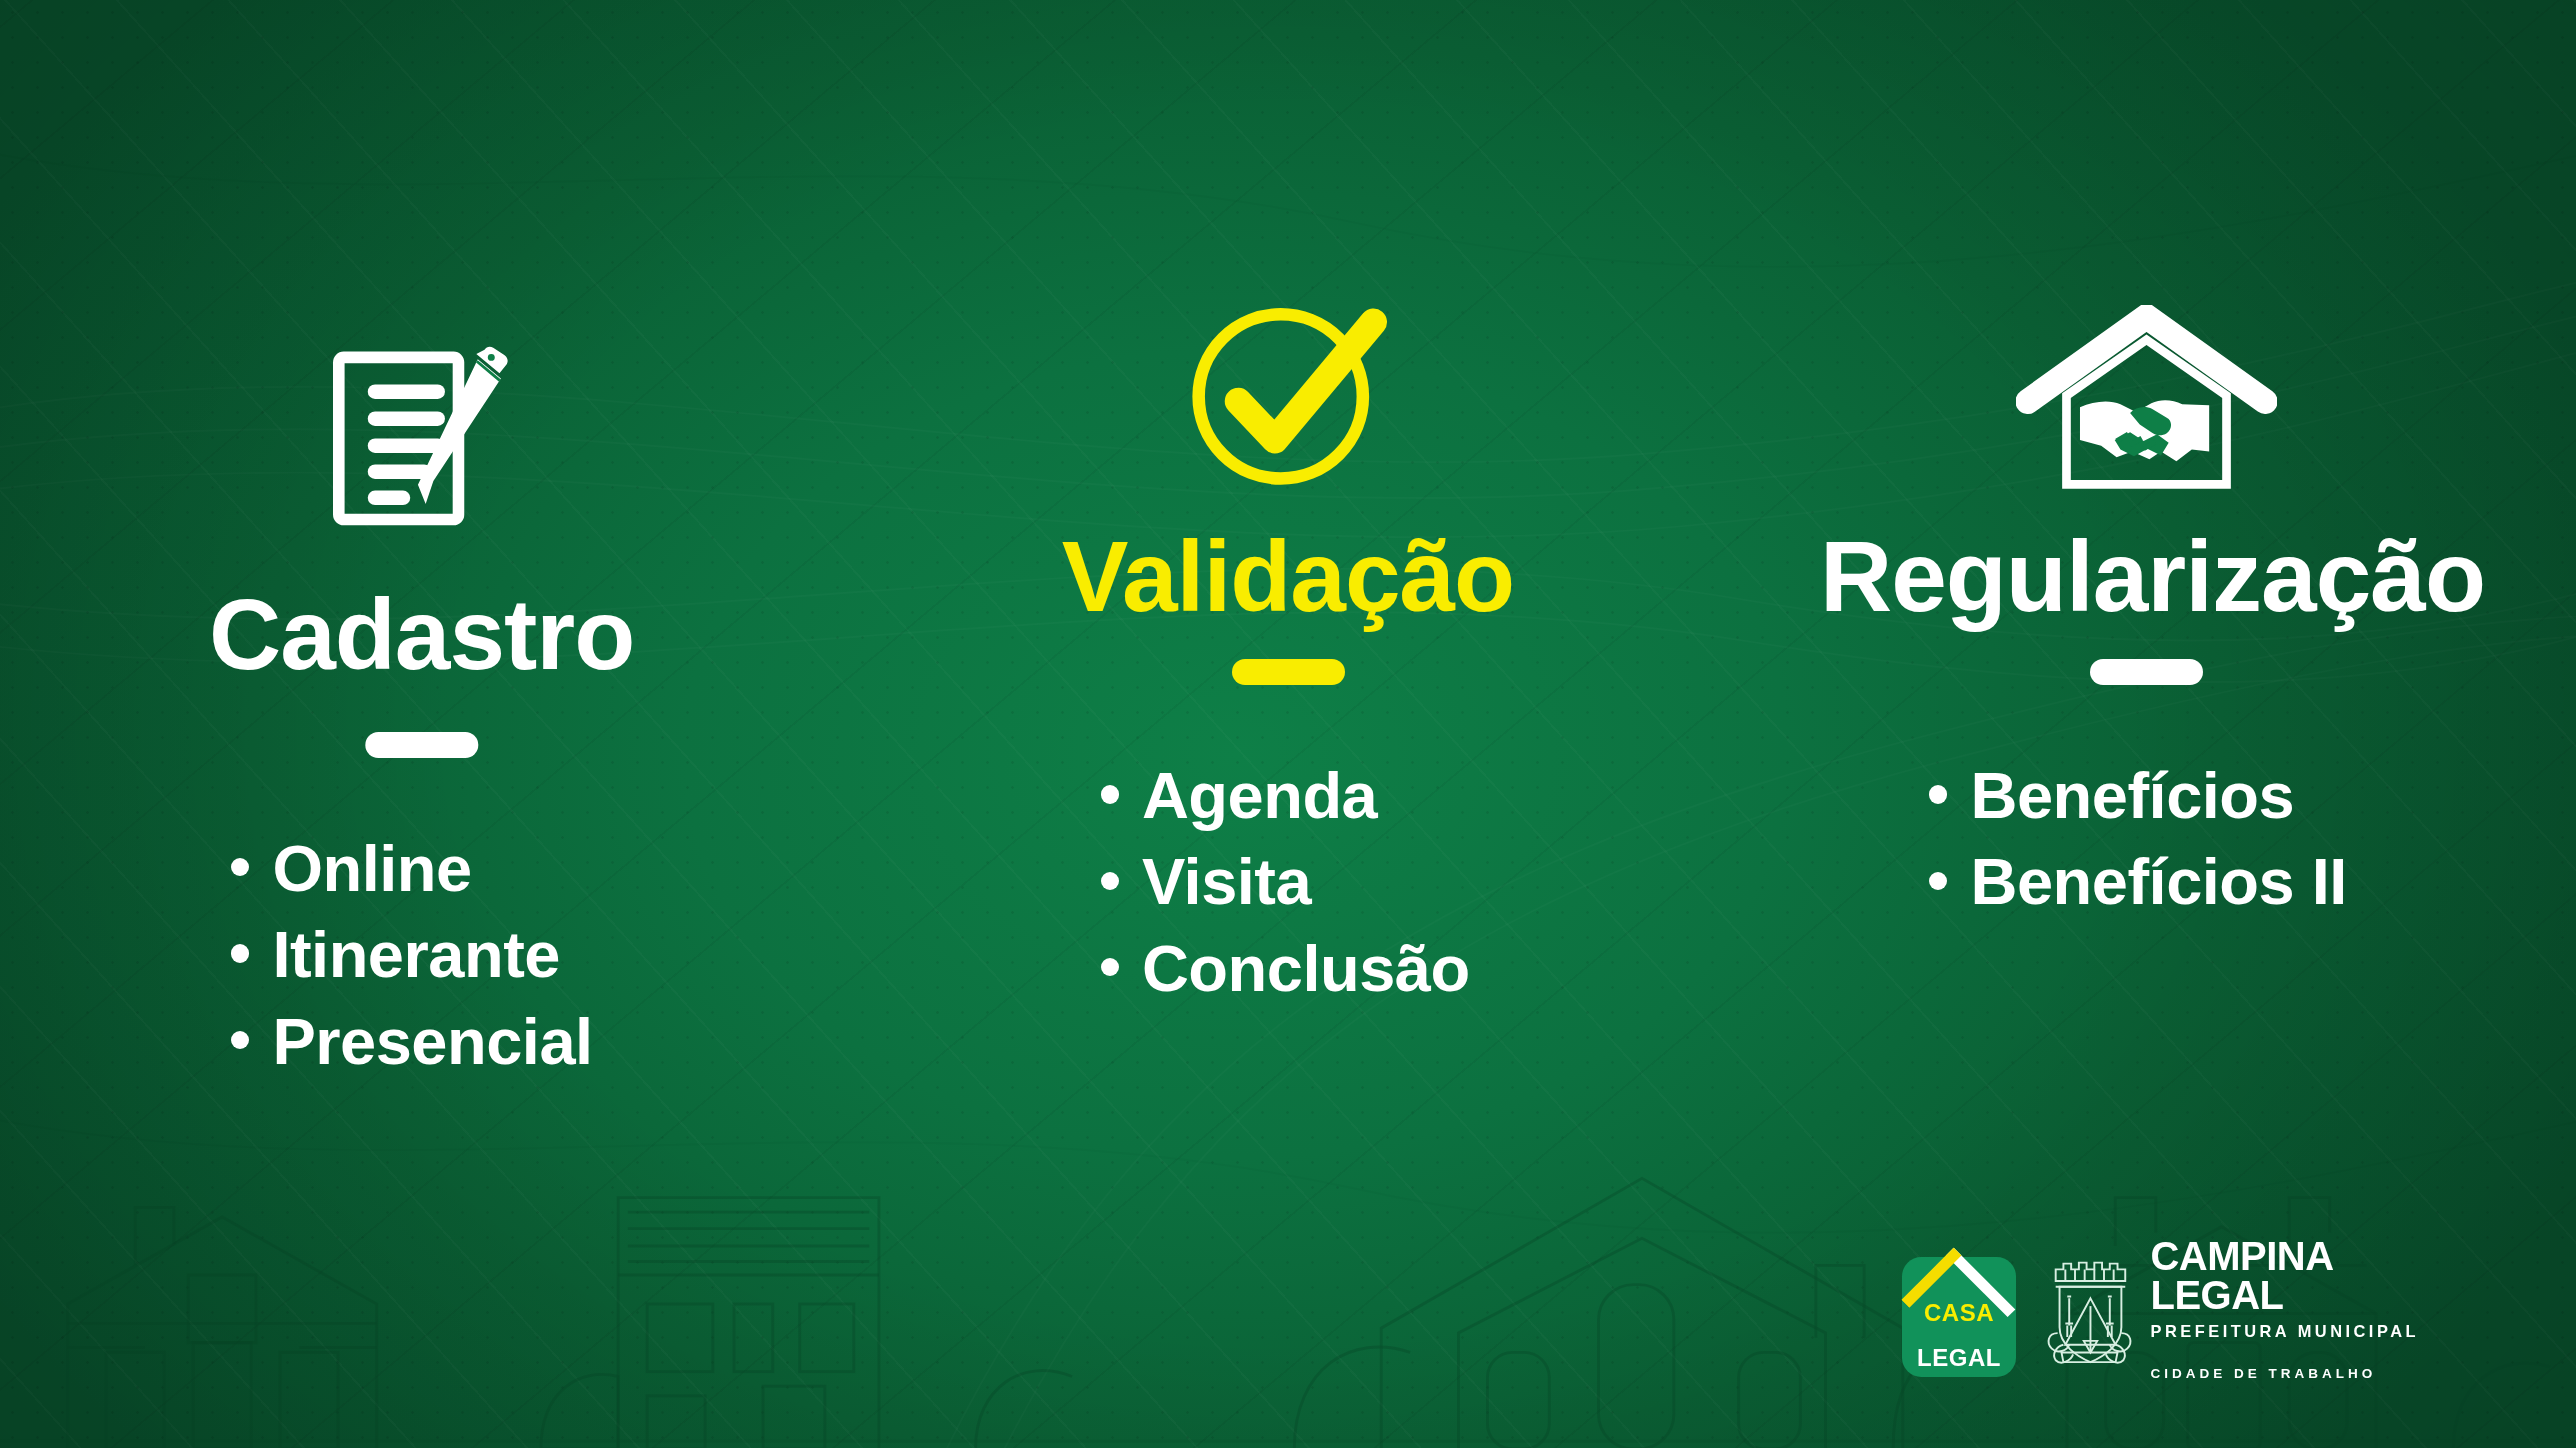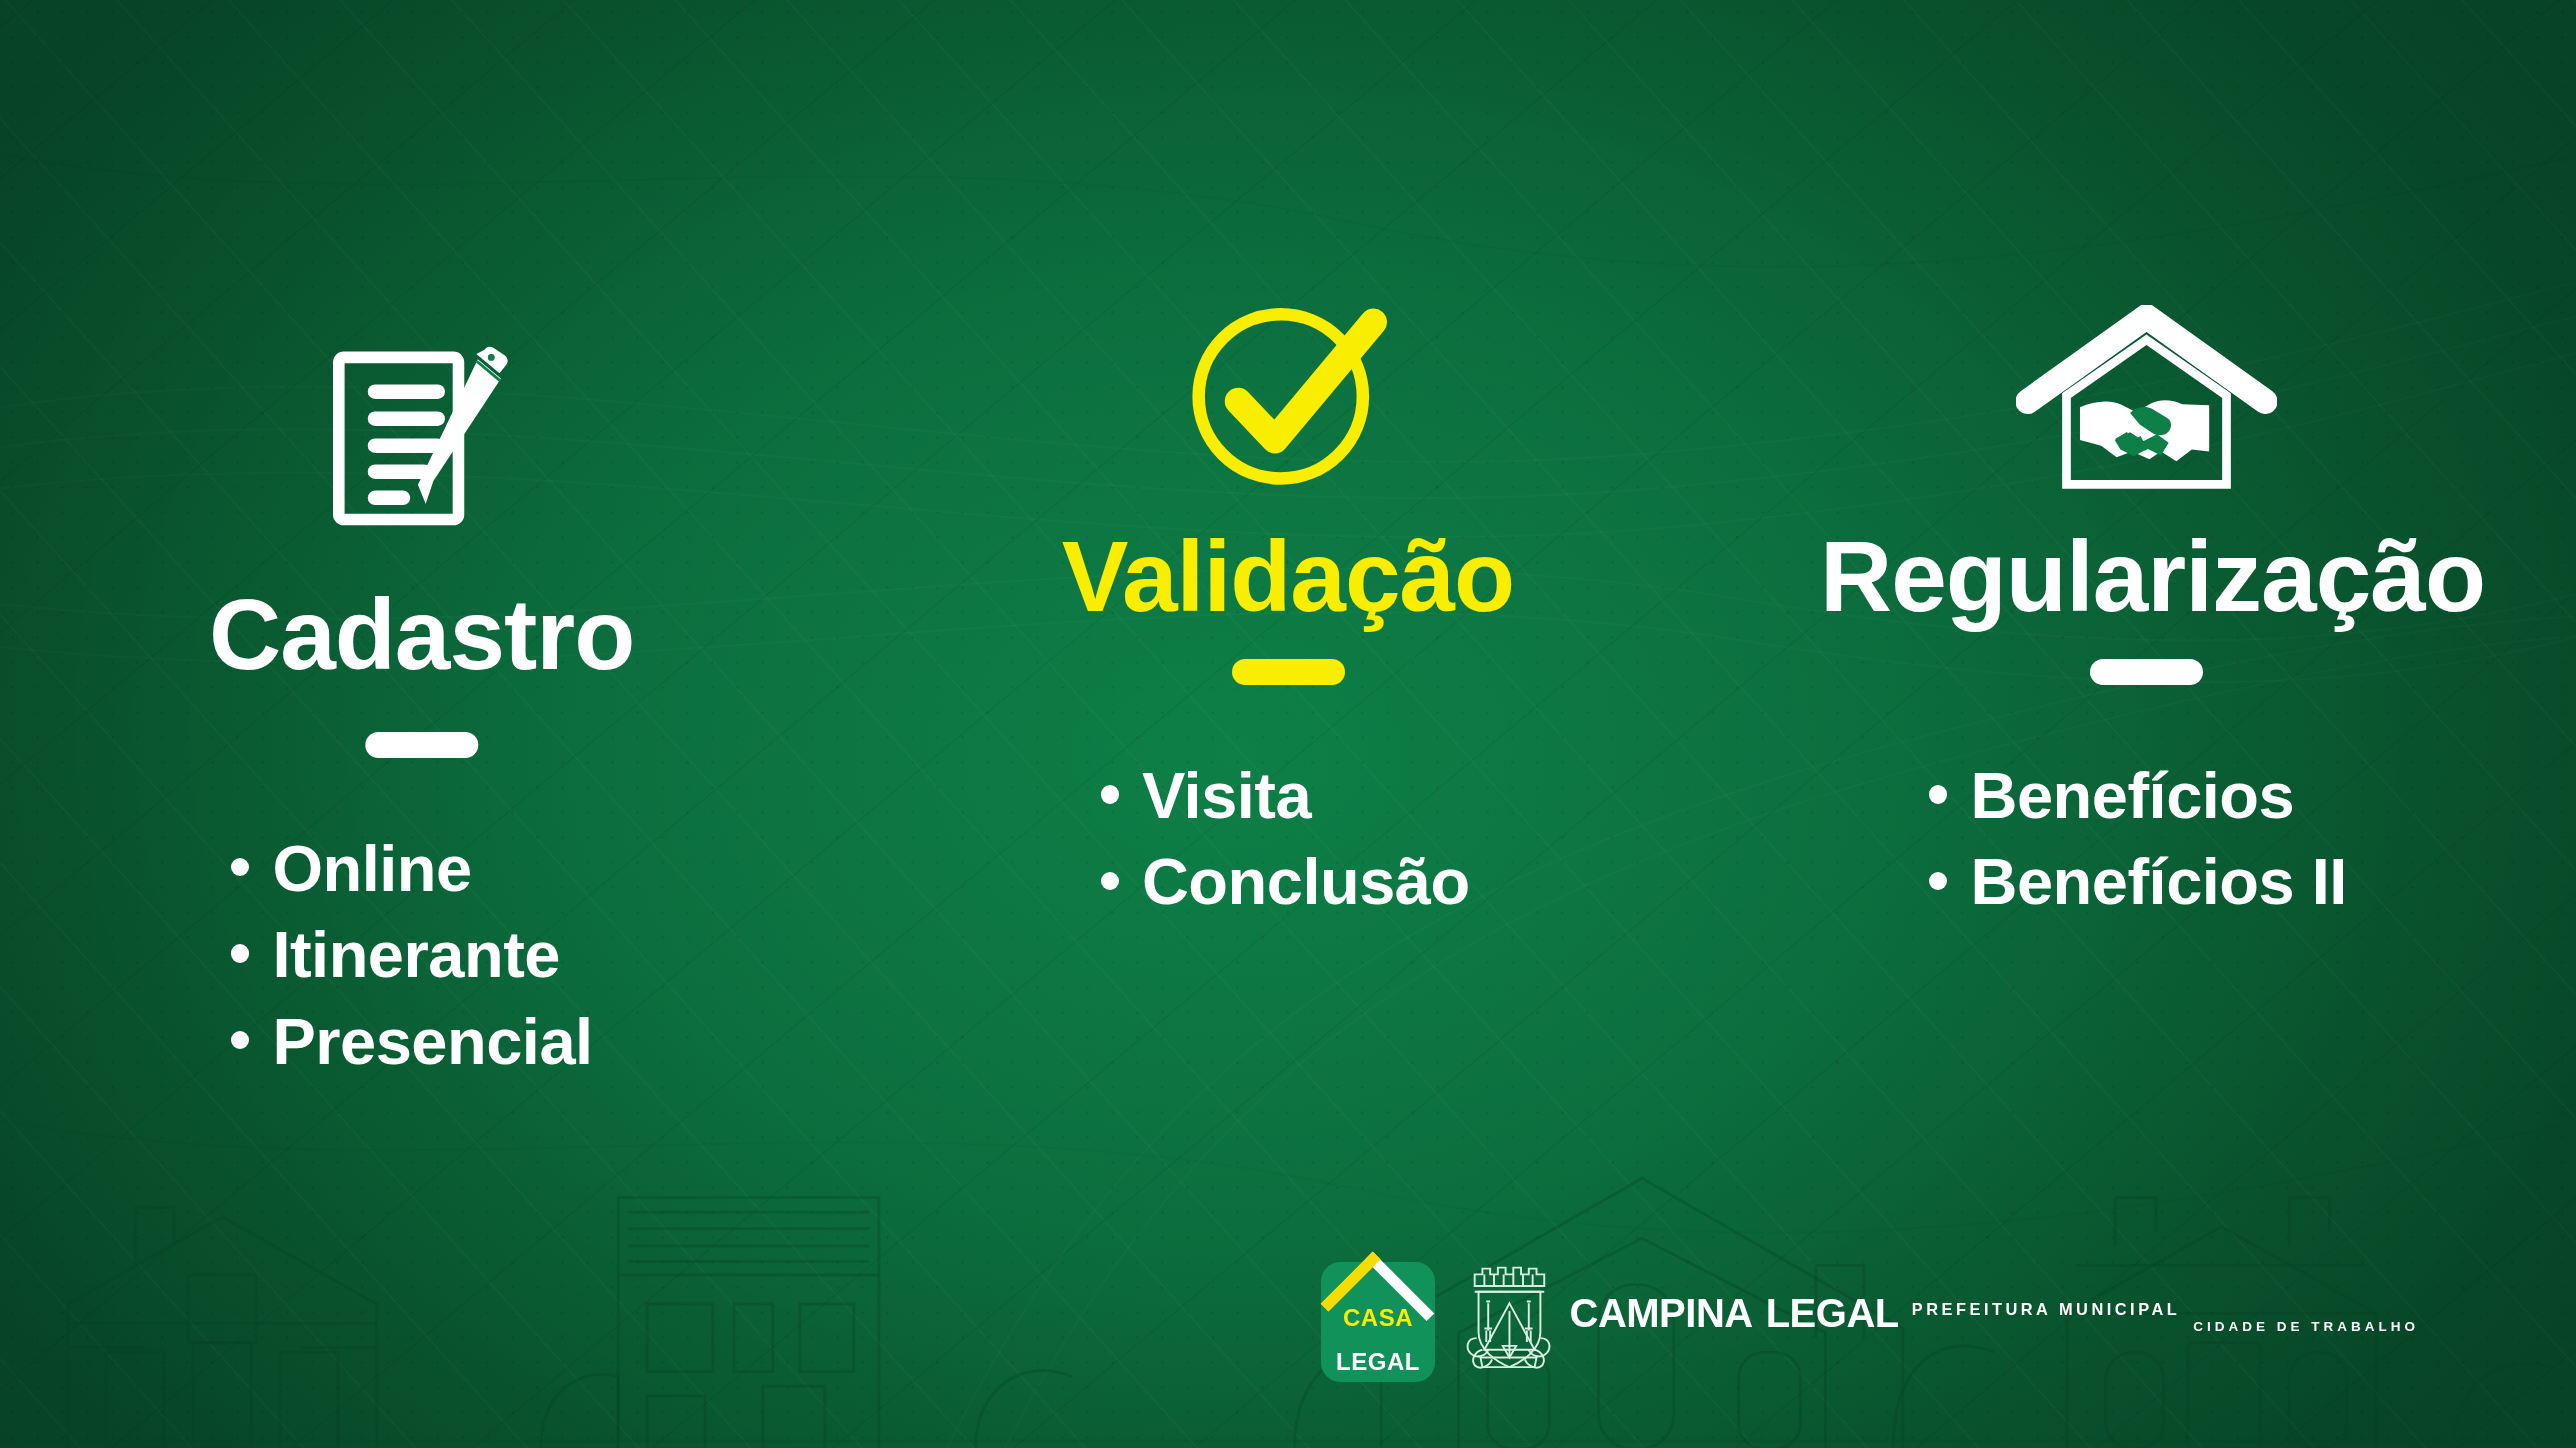--- a/index.html
+++ b/index.html
@@ -90,21 +90,21 @@
   .cl-roof{position:absolute;left:-7.7px;top:-1.9px;width:129px;height:83px;overflow:hidden;}
   .cl-text{
     position:absolute;left:0;top:60px;width:114px;text-align:center;
     line-height:1.02;
   }
   .cl-casa{display:block;color:#f9ed00;font-size:24px;font-weight:800;letter-spacing:0.5px;}
   .cl-legal{display:block;color:#ffffff;font-size:24px;font-weight:800;letter-spacing:0.5px;margin-top:20px;}
 
   .cg-logo{display:flex;align-items:center;gap:15.5px;}
   .cg-crest{width:91px;height:114px;}
-  .cg-words{display:flex;flex-direction:row;justify-content:flex-end;gap:13px;}
+  .cg-words{display:flex;flex-direction:column;justify-content:flex-end;}
   .cg-l1,.cg-l2{
     color:#ffffff;font-size:40px;font-weight:800;line-height:.98;letter-spacing:-0.5px;
   }
   .cg-l3{color:#ffffff;font-size:16.4px;font-weight:700;letter-spacing:3.5px;margin-top:6.8px;}
   .cg-l4{color:#ffffff;font-size:13.5px;font-weight:600;letter-spacing:4px;margin-top:25px;}
 </style>
 </head>
 <body>
 
 <div class="stage">
@@ -221,20 +221,24 @@
         <svg width="208" height="198" viewBox="0 0 215 205">
           <circle cx="100" cy="105" r="85" fill="none" stroke="#f9ed00" stroke-width="13"></circle>
           <path d="M56 110 L94 150 L196 28" fill="none" stroke="#f9ed00" stroke-width="28" stroke-linecap="round" stroke-linejoin="round"></path>
         </svg>
       </div>
       <div class="title yellow">Validação</div>
       <div class="rule yellow"></div>
       <ul class="bullets">
         <li class="bullet">
           <span class="dot"></span>
+          <span>Agenda</span>
+        </li>
+        <li class="bullet">
+          <span class="dot"></span>
           <span>Visita</span>
         </li>
         <li class="bullet">
           <span class="dot"></span>
           <span>Conclusão</span>
         </li>
       </ul>
     </div>
 
     <div class="col col-3">

